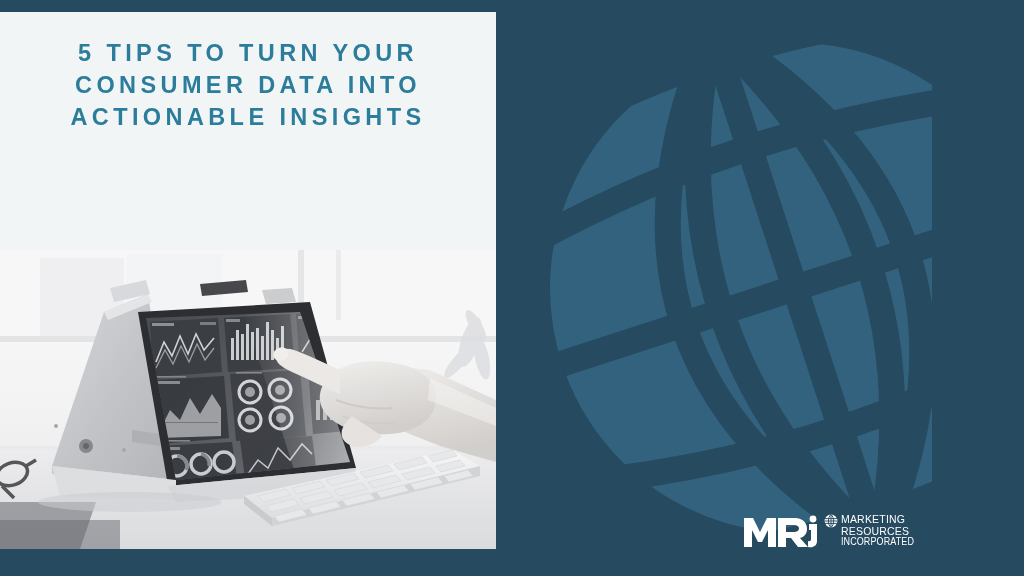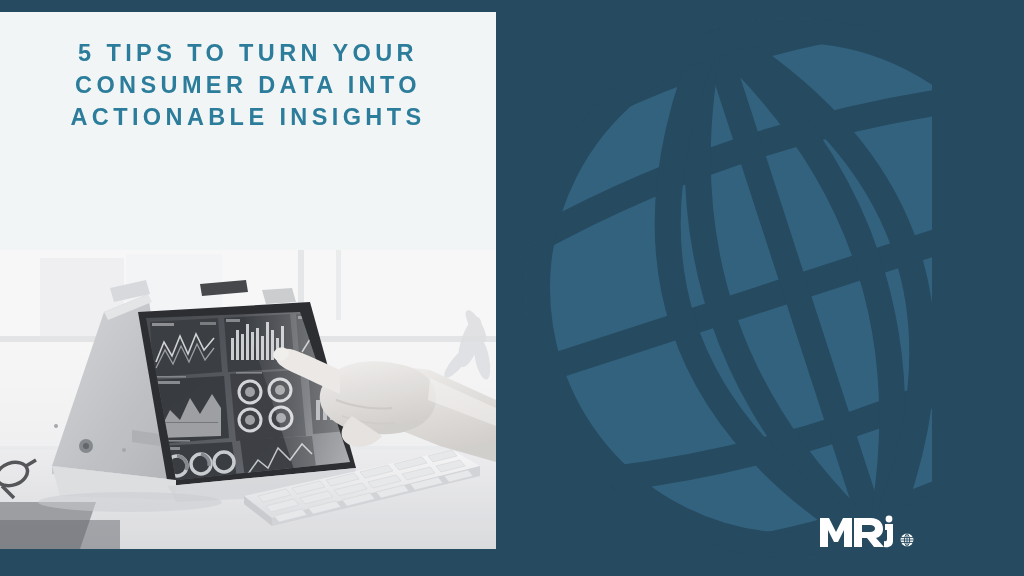--- a/index.html
+++ b/index.html
@@ -440,16 +440,21 @@
         <g stroke="#264a5f" stroke-width="0.95" fill="none">
           <path d="M 7 0.6 C 3.6 3 3.6 11 7 13.4"></path>
           <path d="M 7 0.6 C 10.4 3 10.4 11 7 13.4"></path>
           <path d="M 0.8 4.6 H 13.2"></path>
           <path d="M 0.6 7 H 13.4"></path>
           <path d="M 0.8 9.4 H 13.2"></path>
           <path d="M 7 0.6 V 13.4"></path>
         </g>
       </svg>
 
+      <div class="logo-words">
+        <span class="l1">MARKETING</span>
+        <span class="l2">RESOURCES</span>
+        <span class="l3">INCORPORATED</span>
+      </div>
     </div>
   </div>
 
 </div>
 
 </body></html>

